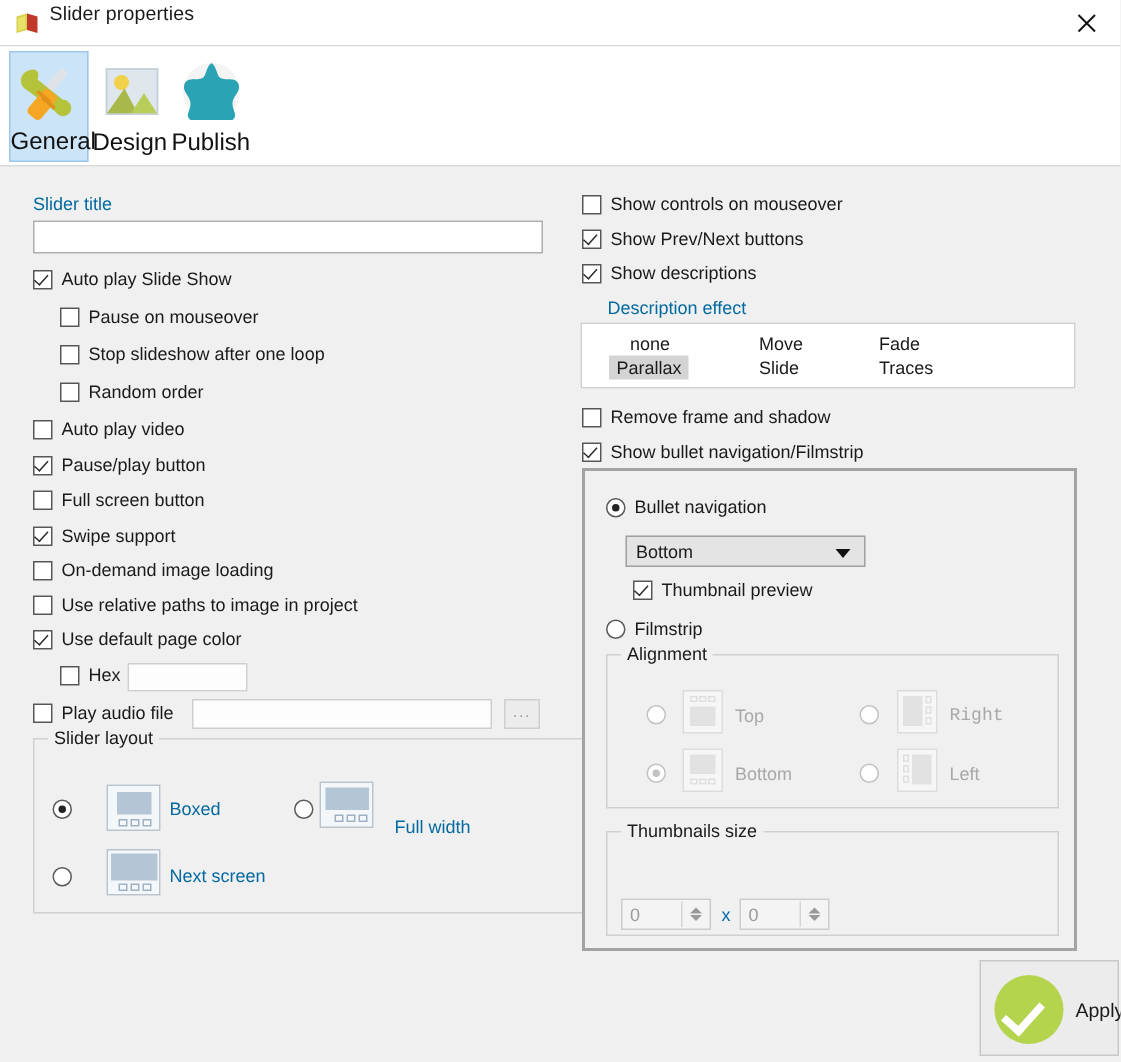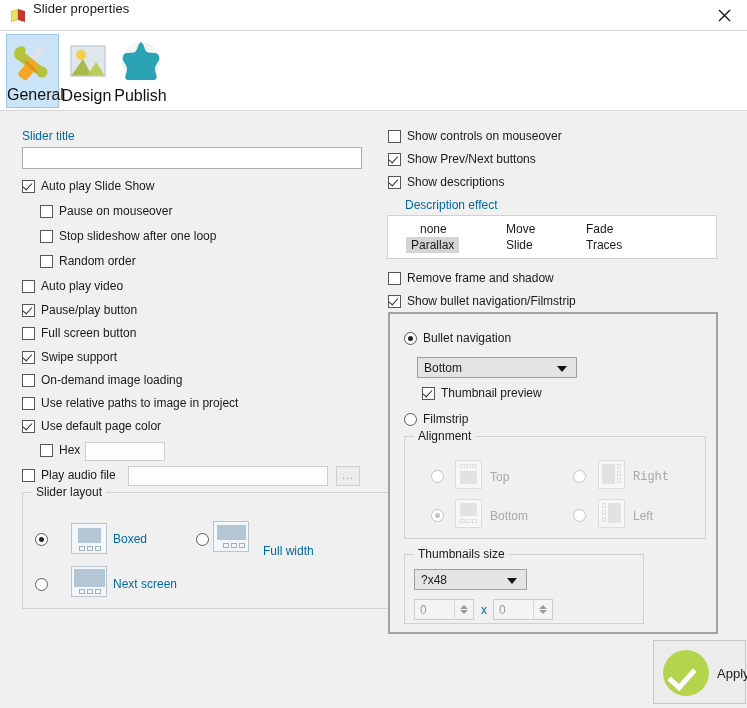--- a/index.html
+++ b/index.html
@@ -610,27 +610,23 @@
       </div>
       <div class="thumbicon dim" style="left:193px; top:62px; width:27px; height:29px;">
         <span class="dot" style="left:3px; top:3px; width:4px; height:5px;"></span>
         <span class="dot" style="left:3px; top:10px; width:4px; height:5px;"></span>
         <span class="dot" style="left:3px; top:17px; width:4px; height:5px;"></span>
         <span class="big" style="left:9px; top:3px; width:13px; height:20px;"></span>
       </div>
       <span class="lbl dim" style="left:228px; top:72px;">Left</span>
     </div>
 
-    <div class="group" style="left:14px; top:240px; width:240px; height:70px;">
+    <div class="group" style="left:14px; top:240px; width:302px; height:70px;">
       <span class="gtitle">Thumbnails size</span>
 
-      <div class="combo" style="left:9px; top:14px; width:113px; height:21px;">
-        <span class="ctext">?x48</span>
-        <span class="carrow"></span>
-      </div>
 
       <div class="spin" style="left:9px; top:44px; width:60px; height:21px;">
         <span class="sval">0</span>
         <span class="sbtns">
           <span class="sup"></span>
           <span class="sdn"></span>
         </span>
       </div>
 
       <span class="lbl" style="left:76px; top:48px;">x</span>

